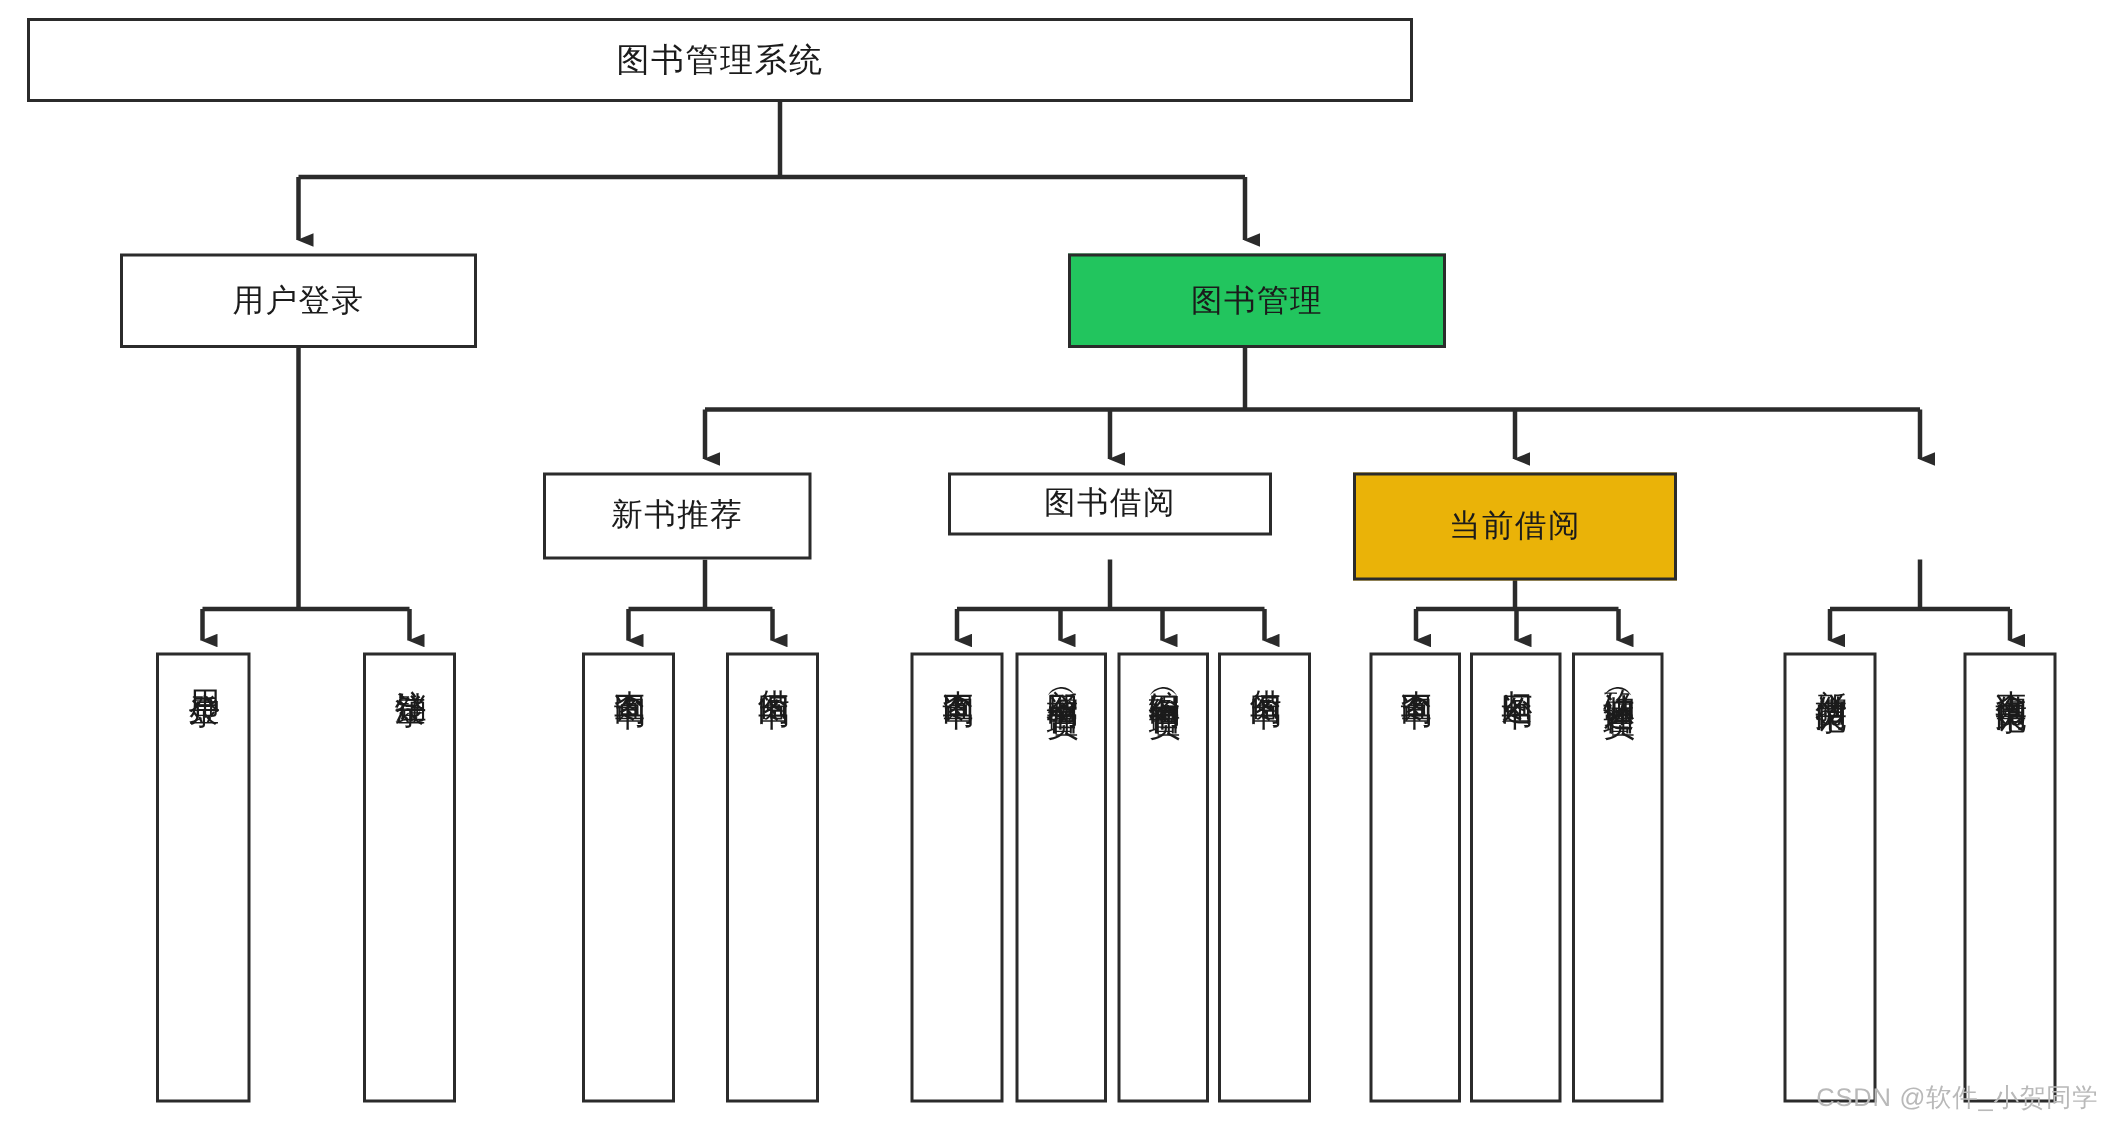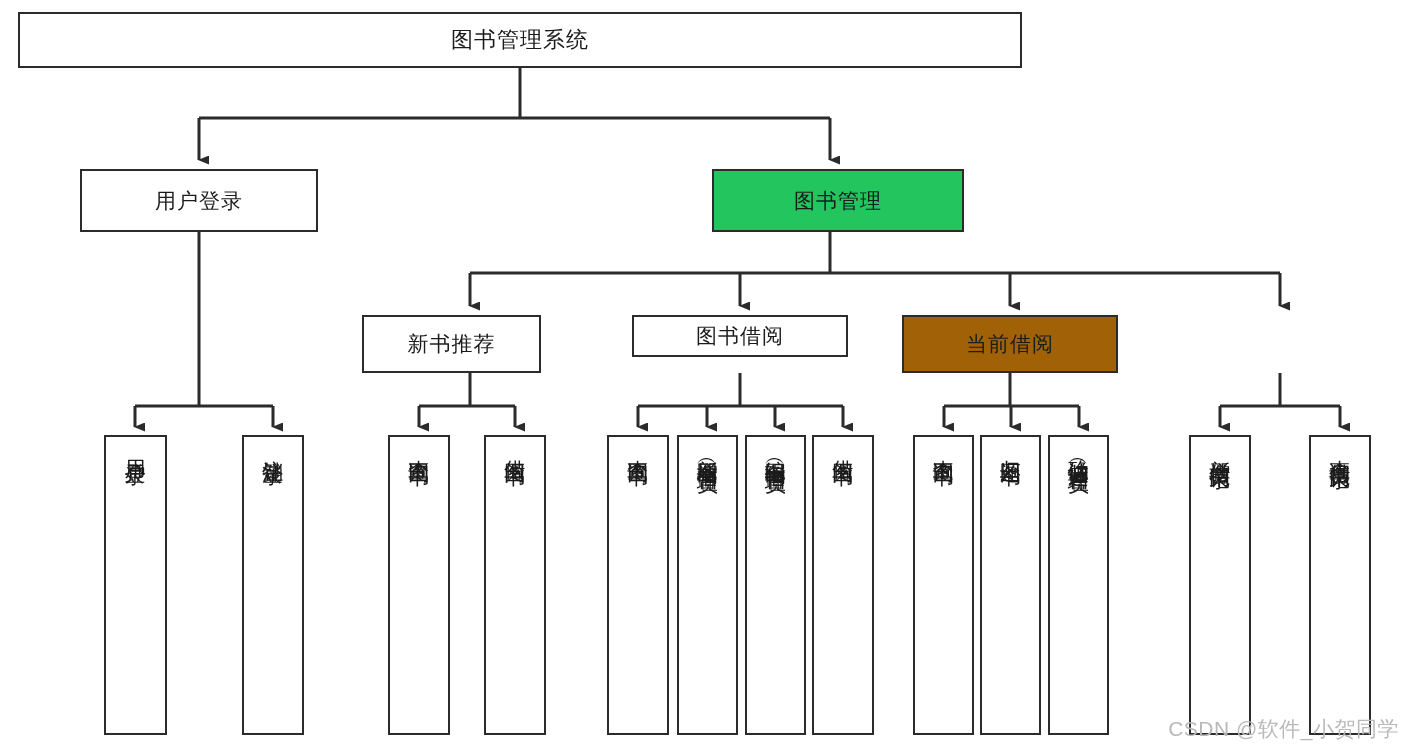--- a/index.html
+++ b/index.html
@@ -55,21 +55,21 @@
     letter-spacing: 2px;
     white-space: nowrap;
   }
   .node-root .node-label {
     font-size: 22px;
   }
   #watermark {
     position: absolute;
     right: 6px;
     bottom: 4px;
-    font-size: 21px;
+    font-size: 17px;
     color: #b9b9b9;
     letter-spacing: 0.5px;
     white-space: nowrap;
     font-family: "Liberation Sans", "DejaVu Sans", sans-serif;
   }
 </style>
 </head>
 <body>
 
 <div id="diagram-root" style="background: rgb(255, 255, 255);">
@@ -118,38 +118,38 @@
       <path d="M1079,406 L1079,427" marker-end="url(#arrowhead)"></path>
 
       <path d="M1280,373 L1280,406"></path>
       <path d="M1220,406 L1340,406"></path>
       <path d="M1220,406 L1220,427" marker-end="url(#arrowhead)"></path>
       <path d="M1340,406 L1340,427" marker-end="url(#arrowhead)"></path>
 
     </g>
   </svg>
 
-  <div class="node node-h node-root" style="left: 18px; top: 12px; width: 1004px; height: 56px; border-color: rgb(43, 43, 43); background: rgb(255, 255, 255); color: rgb(27, 27, 27);">
+  <div class="node node-h node-root" style="left: 18px; top: 12px; width: 924px; height: 56px; border-color: rgb(43, 43, 43); background: rgb(255, 255, 255); color: rgb(27, 27, 27);">
     <span class="node-label">图书管理系统</span>
   </div>
 
   <div class="node node-h" style="left: 80px; top: 169px; width: 238px; height: 63px; border-color: rgb(43, 43, 43); background: rgb(255, 255, 255); color: rgb(27, 27, 27);">
     <span class="node-label">用户登录</span>
   </div>
   <div class="node node-h" style="left: 712px; top: 169px; width: 252px; height: 63px; border-color: rgb(43, 43, 43); background: #22c55e; color: rgb(27, 27, 27);">
     <span class="node-label">图书管理</span>
   </div>
 
   <div class="node node-h" style="left: 362px; top: 315px; width: 179px; height: 58px; border-color: rgb(43, 43, 43); background: rgb(255, 255, 255); color: rgb(27, 27, 27);">
     <span class="node-label">新书推荐</span>
   </div>
   <div class="node node-h" style="left: 632px; top: 315px; width: 216px; height: 42px; border-color: rgb(43, 43, 43); background: rgb(255, 255, 255); color: rgb(27, 27, 27);">
     <span class="node-label">图书借阅</span>
   </div>
-  <div class="node node-h" style="left: 902px; top: 315px; width: 216px; height: 58px; border-color: rgb(43, 43, 43); background: #a16207; color: rgb(27, 27, 27);">
+  <div class="node node-h" style="left: 902px; top: 315px; width: 216px; height: 72px; border-color: rgb(43, 43, 43); background: #eab308; color: rgb(27, 27, 27);">
     <span class="node-label">当前借阅</span>
   </div>
 
   <div class="node node-v" style="left: 104px; top: 435px; width: 63px; height: 300px; border-color: rgb(43, 43, 43); background: rgb(255, 255, 255); color: rgb(27, 27, 27);">
     <span class="node-label">用户登录</span>
   </div>
   <div class="node node-v" style="left: 242px; top: 435px; width: 62px; height: 300px; border-color: rgb(43, 43, 43); background: rgb(255, 255, 255); color: rgb(27, 27, 27);">
     <span class="node-label">注销登录</span>
   </div>
   <div class="node node-v" style="left: 388px; top: 435px; width: 62px; height: 300px; border-color: rgb(43, 43, 43); background: rgb(255, 255, 255); color: rgb(27, 27, 27);">

